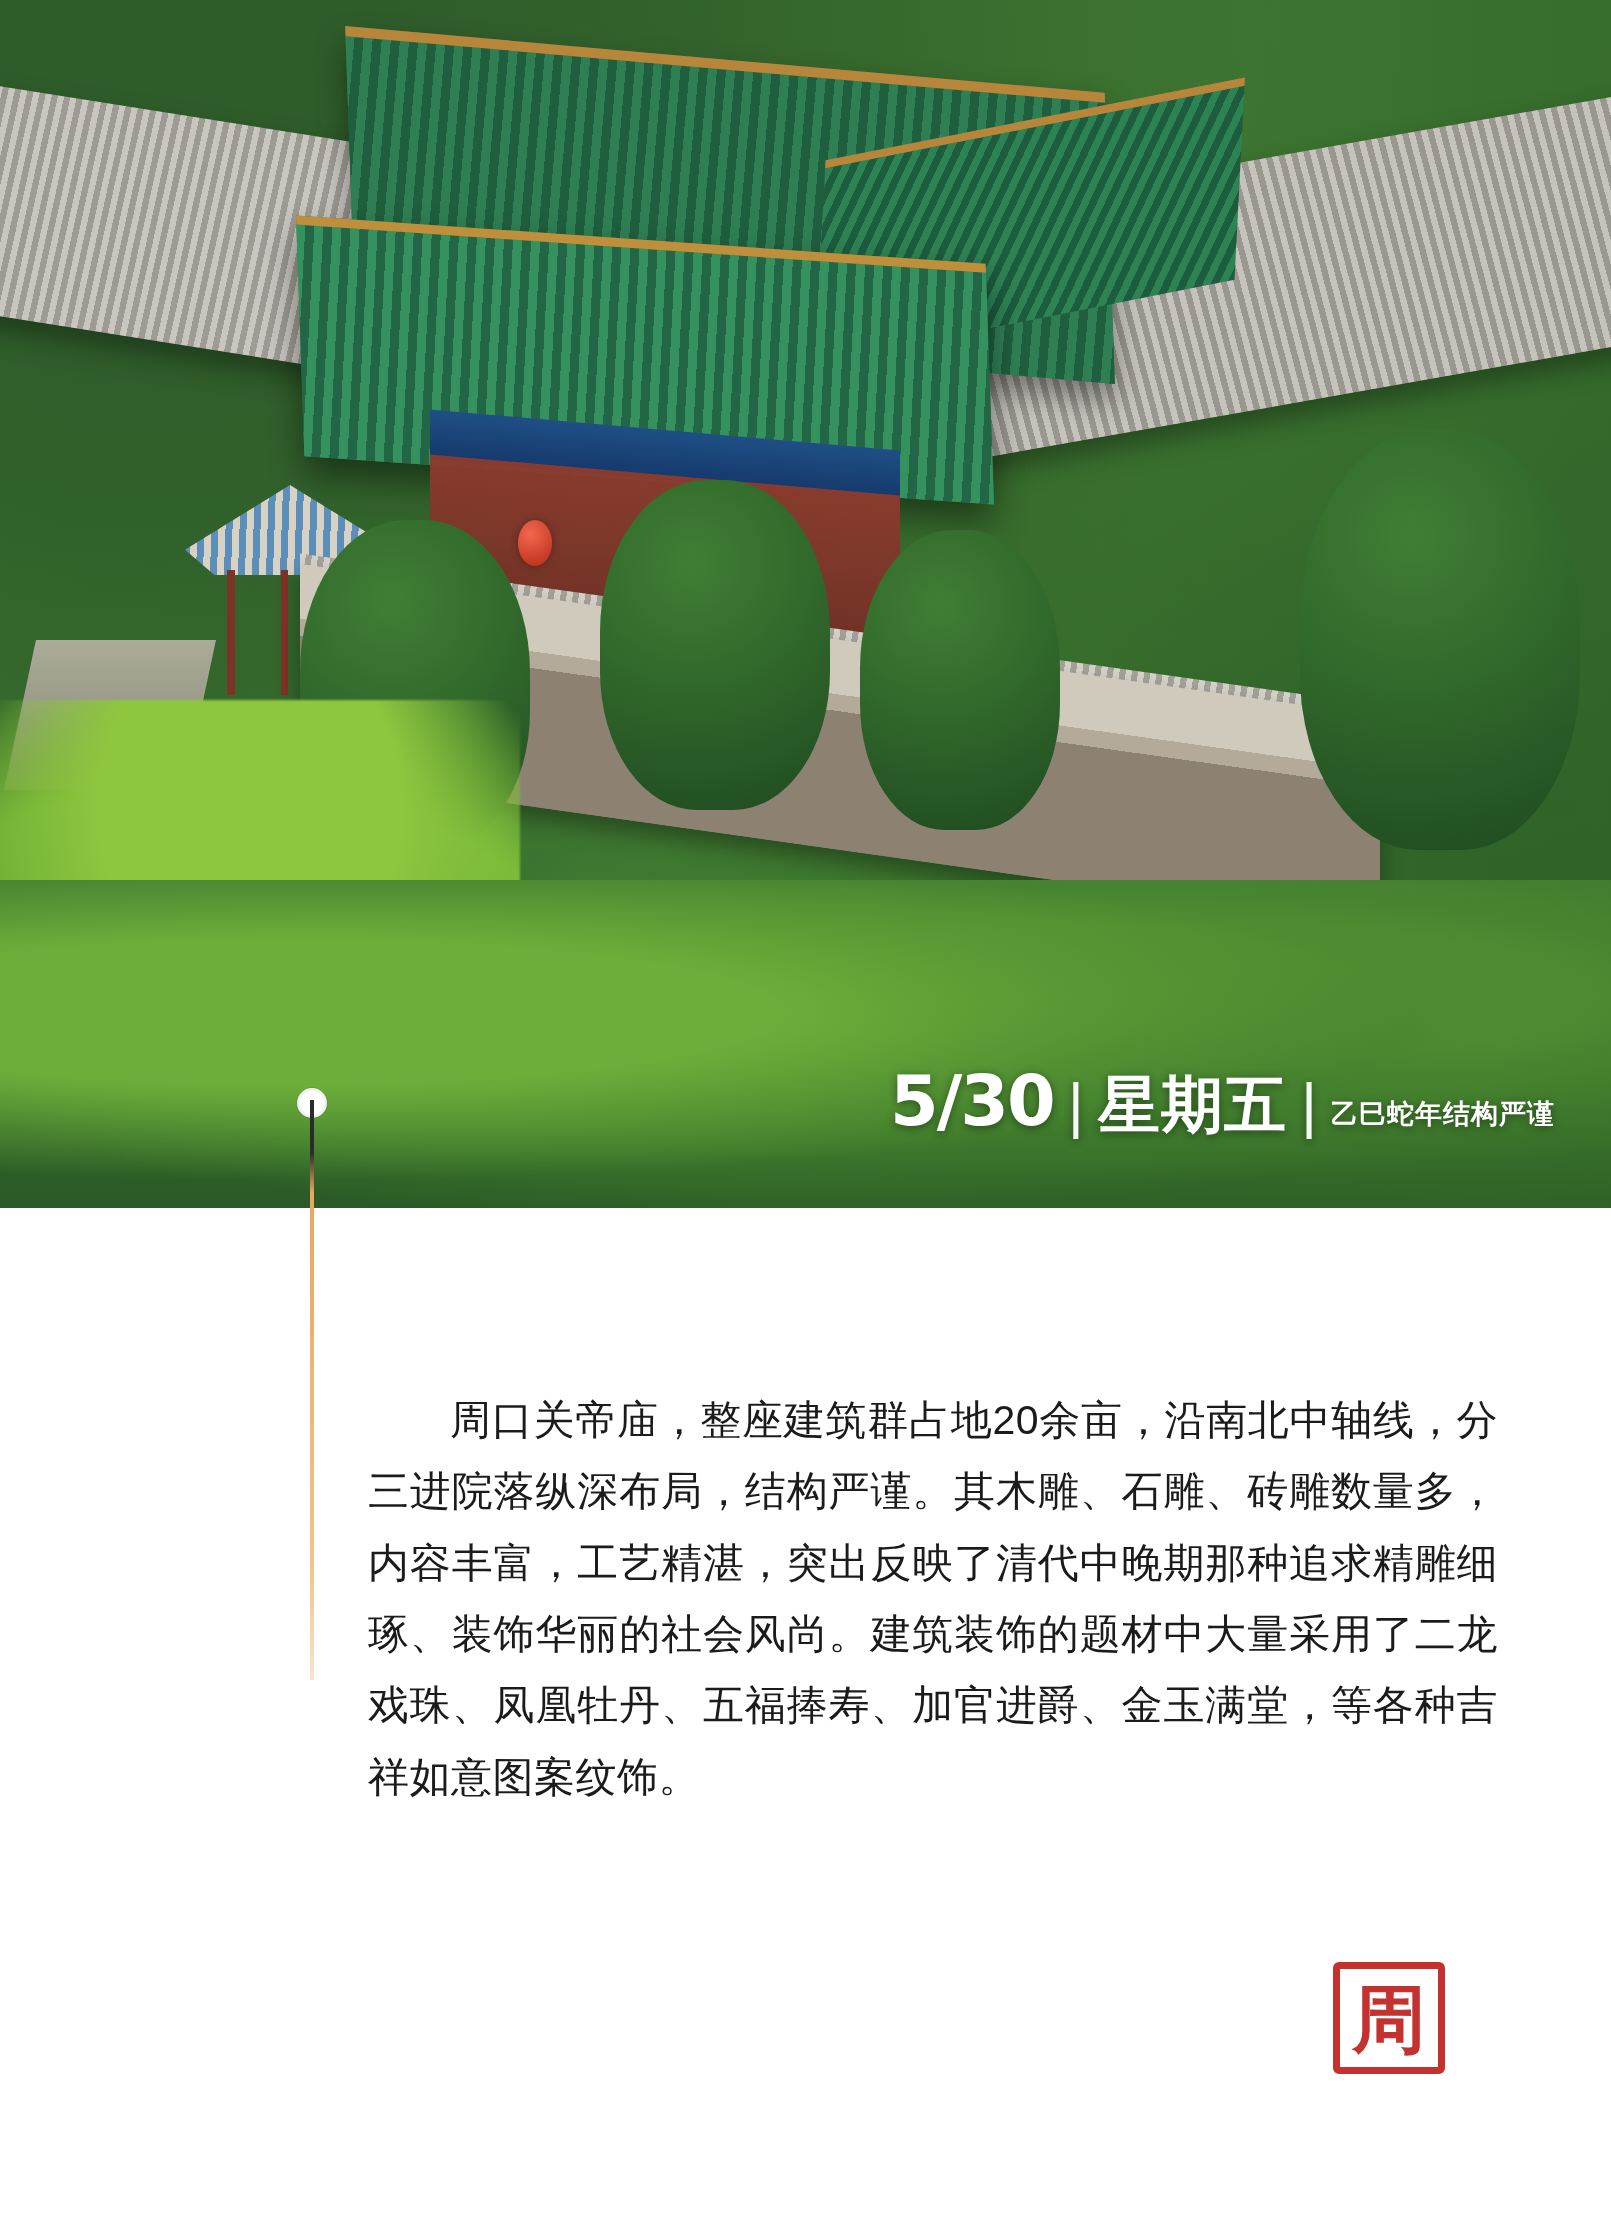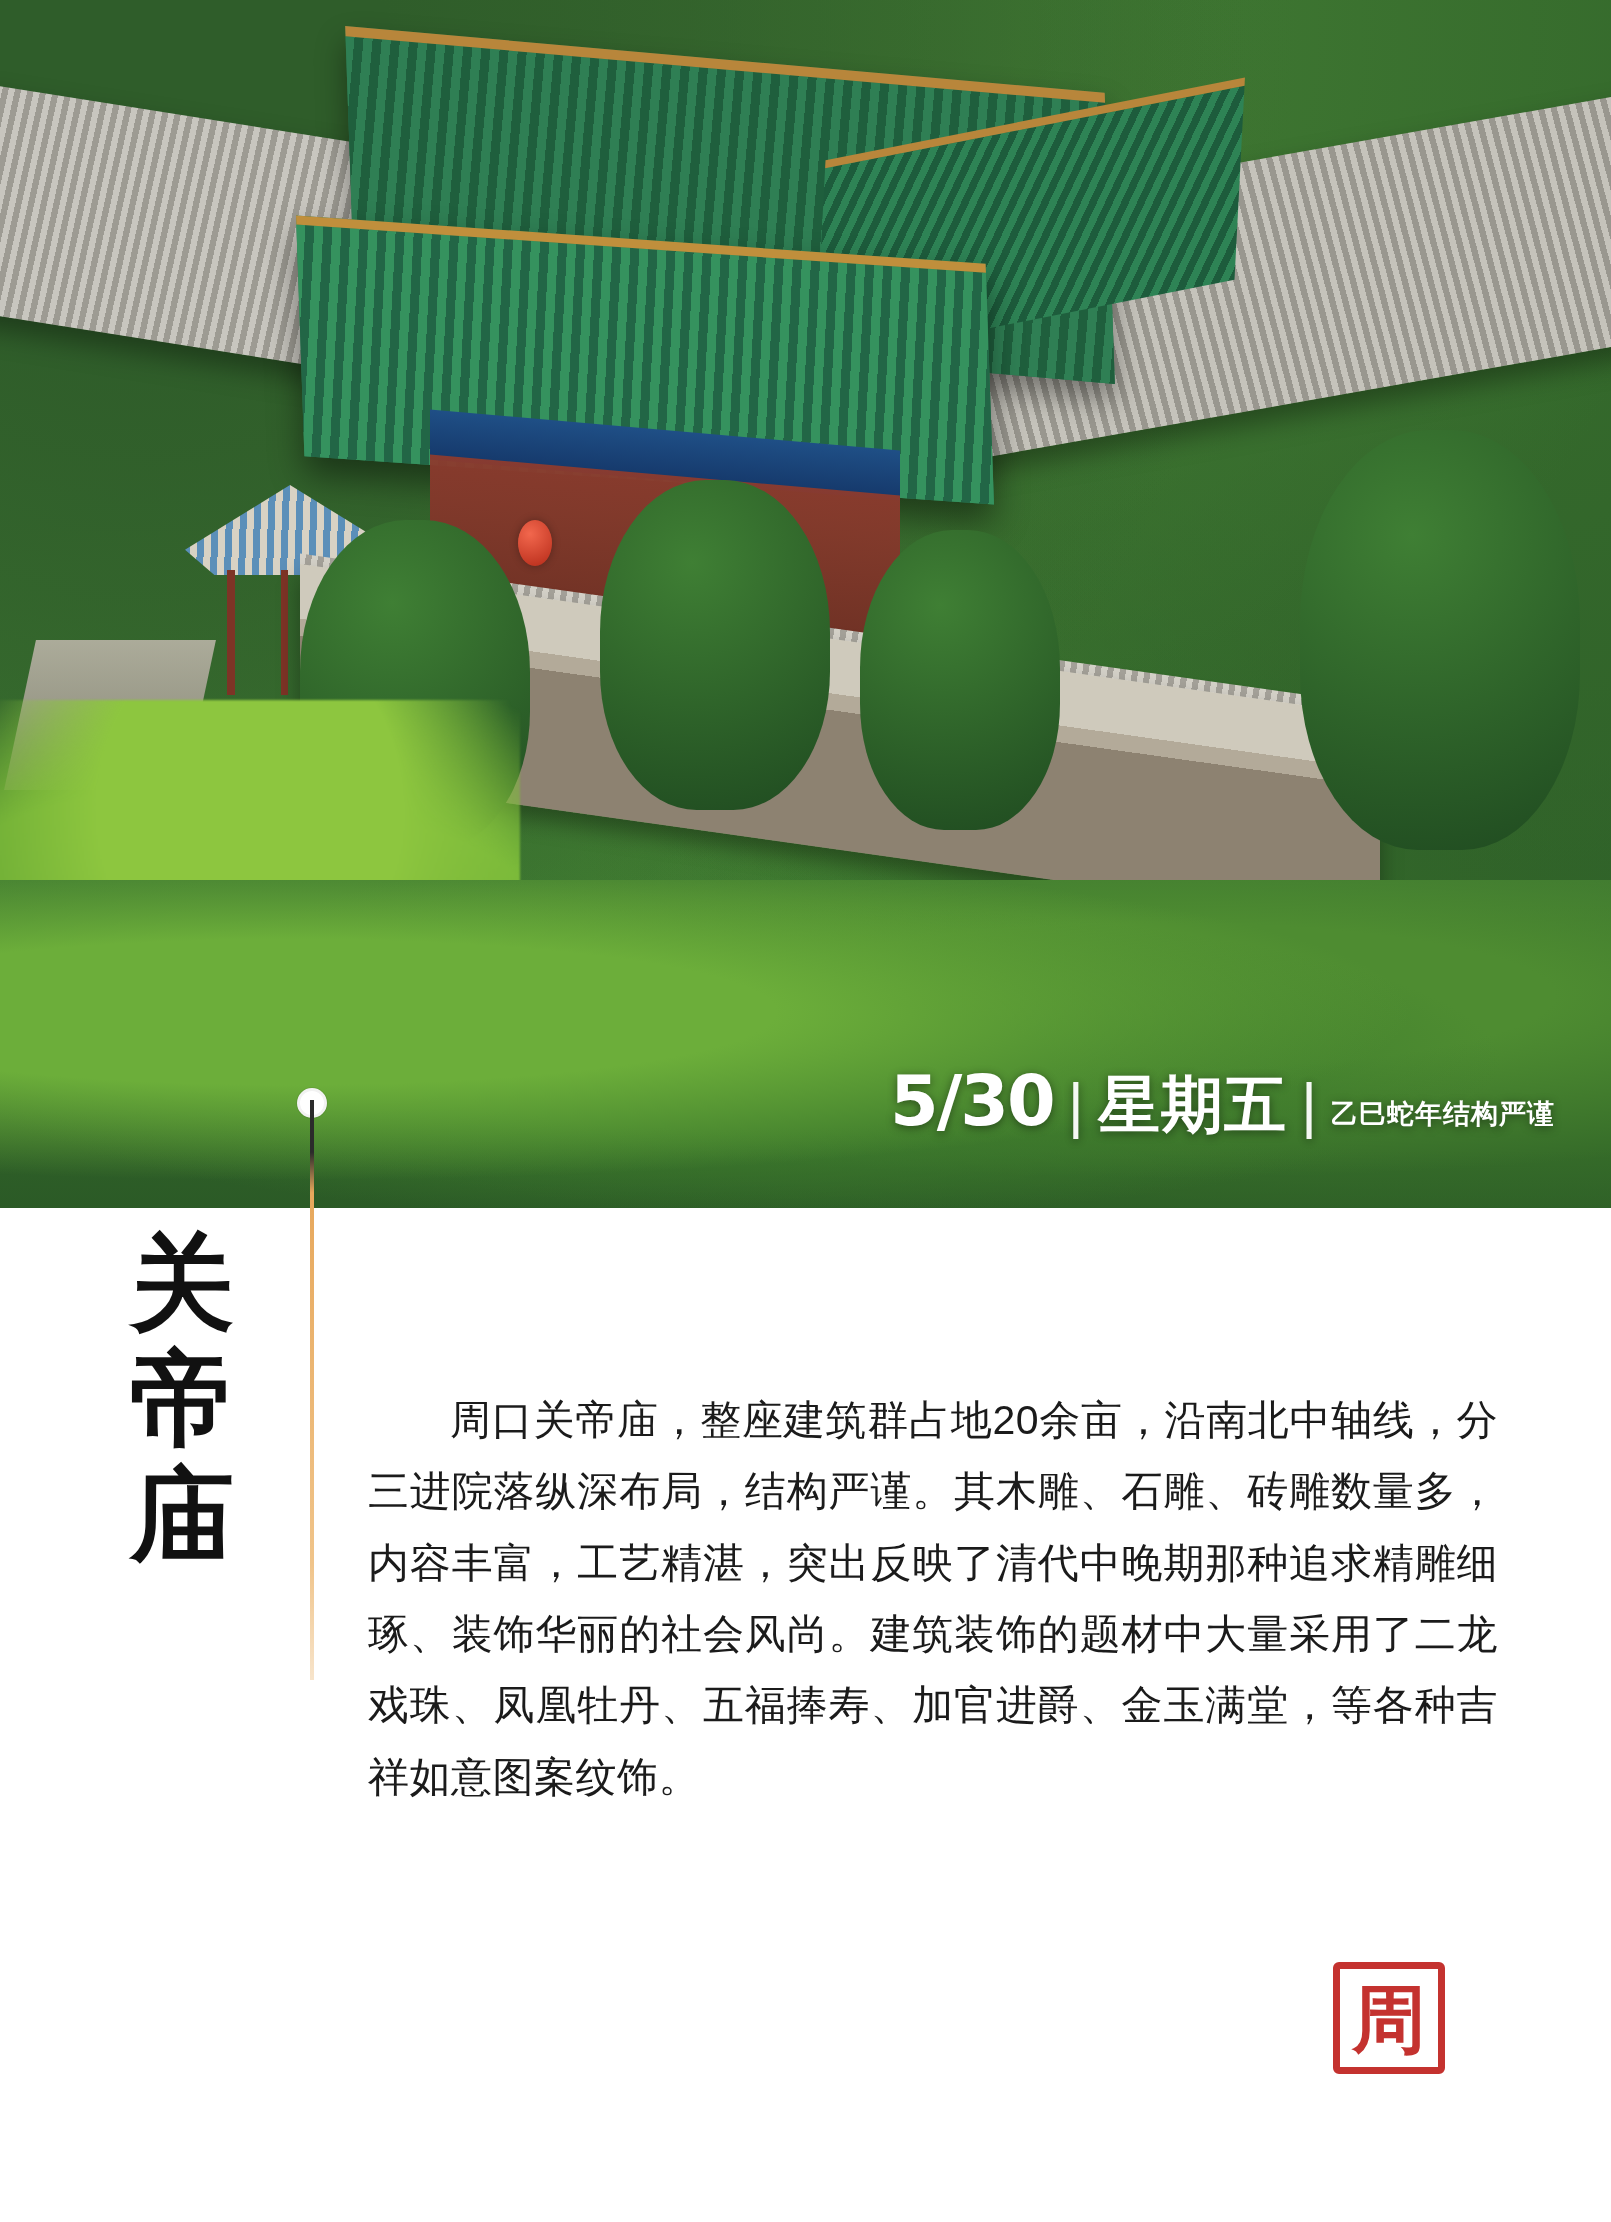--- a/index.html
+++ b/index.html
@@ -324,19 +324,18 @@
       <span class="lunar">
         <span>乙巳蛇年</span>
         <span>结构严谨</span>
       </span>
     </div>
   </div>
 
   <div class="divider-dot"></div>
   <div class="divider-line"></div>
 
-  <div class="title-vertical">关帝庙</div>
 
   <div class="body-text">周口关帝庙，整座建筑群占地20余亩，沿南北中轴线，分三进院落纵深布局，结构严谨。其木雕、石雕、砖雕数量多，内容丰富，工艺精湛，突出反映了清代中晚期那种追求精雕细琢、装饰华丽的社会风尚。建筑装饰的题材中大量采用了二龙戏珠、凤凰牡丹、五福捧寿、加官进爵、金玉满堂，等各种吉祥如意图案纹饰。</div>
 
   <div class="seal">周</div>
 
 </div>
 
 </body></html>

